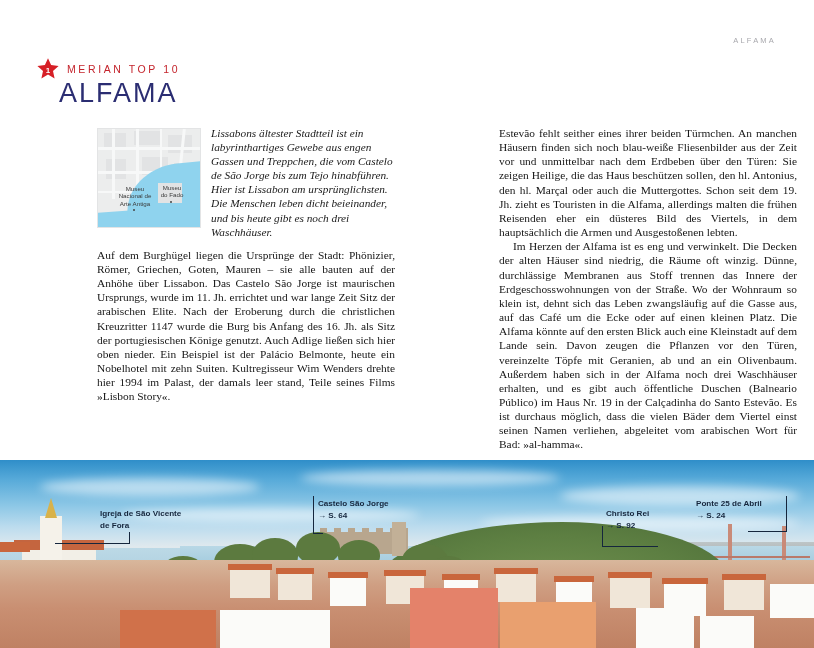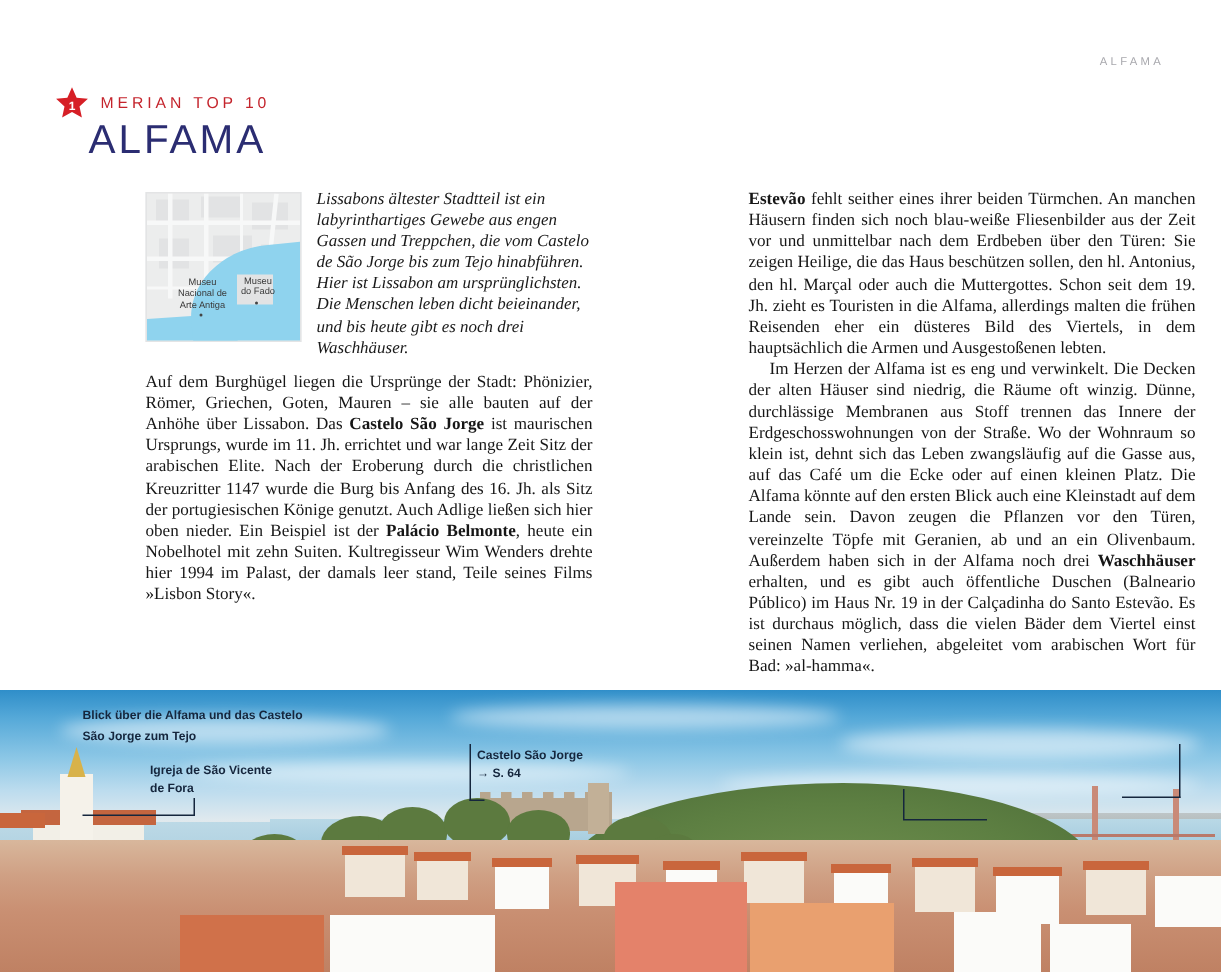--- a/index.html
+++ b/index.html
@@ -70,21 +70,21 @@
     font-size:6.2px;line-height:7.4px;color:#3a3a3a;text-align:center;
   }
   .map-dot{position:absolute;width:2px;height:2px;background:#444;border-radius:50%;}
   .map-block{position:absolute;background:#e2e3e4;}
 
   .body-p{
     font-size:11.4px;line-height:14.15px;color:#161616;
     margin:0;text-align:justify;hyphens:auto;
   }
   .body-p + .body-p{text-indent:14px;}
-  .body-p b{font-weight:bold;}
+  .body-p b{font-weight:normal;}
 
   
   .photo{
     position:absolute;left:0;top:460px;width:814px;height:188px;overflow:hidden;
   }
   .sky{
     position:absolute;left:0;top:0;width:814px;height:108px;
     background:linear-gradient(180deg,#2f8ec9 0%,#57aad9 18%,#8cc7e6 42%,#bcdcee 62%,#dfe9ee 80%,#efe3dc 95%,#f3ddd2 100%);
   }
   .cloud{position:absolute;background:rgba(255,255,255,0.55);border-radius:50%;filter:blur(5px);}
@@ -287,39 +287,43 @@
     <div class="roof" style="left:722px;top:114px;width:44px;height:6px;"></div>
     <div class="bldg-w" style="left:770px;top:124px;width:44px;height:34px;"></div>
 
     <div class="pinkbldg"></div>
     <div class="orangebldg"></div>
     <div class="bldg-w" style="left:220px;top:150px;width:110px;height:38px;"></div>
     <div class="roof" style="left:120px;top:150px;width:96px;height:38px;background:#d0714a;"></div>
     <div class="bldg-w" style="left:636px;top:148px;width:58px;height:40px;"></div>
     <div class="bldg-w" style="left:700px;top:156px;width:54px;height:32px;"></div>
 
-    <div class="caption">
-      <span>Blick über die Alfama und das Castelo</span><br>
-      <span>São Jorge zum Tejo</span>
-    </div>
 
     <div class="callout" style="left:100px;top:48px;width:120px;">
       <span>Igreja de São Vicente</span><br>
       <span>de Fora</span>
     </div>
     <div class="lead" style="left:129px;top:72px;width:1px;height:12px;border-left-width:1px;"></div>
     <div class="lead" style="left:55px;top:83px;width:75px;height:1px;border-top-width:1px;"></div>
 
     <div class="callout" style="left:318px;top:38px;width:120px;">
       <span>Castelo São Jorge</span>
       <span class="ref arrow">→ S. 64</span>
     </div>
     <div class="lead" style="left:313px;top:36px;width:1px;height:38px;border-left-width:1px;"></div>
     <div class="lead" style="left:313px;top:73px;width:10px;height:1px;border-top-width:1px;"></div>
 
+    <div class="callout" style="left:606px;top:48px;width:90px;">
+      <span>Christo Rei</span>
+      <span class="ref arrow">→ S. 92</span>
+    </div>
     <div class="lead" style="left:602px;top:66px;width:1px;height:20px;border-left-width:1px;"></div>
     <div class="lead" style="left:602px;top:86px;width:56px;height:1px;border-top-width:1px;"></div>
 
+    <div class="callout" style="left:696px;top:38px;width:100px;">
+      <span>Ponte 25 de Abril</span>
+      <span class="ref arrow">→ S. 24</span>
+    </div>
     <div class="lead" style="left:786px;top:36px;width:1px;height:36px;border-left-width:1px;"></div>
     <div class="lead" style="left:748px;top:71px;width:39px;height:1px;border-top-width:1px;"></div>
   </div>
 
 </div>
 
 </body></html>

